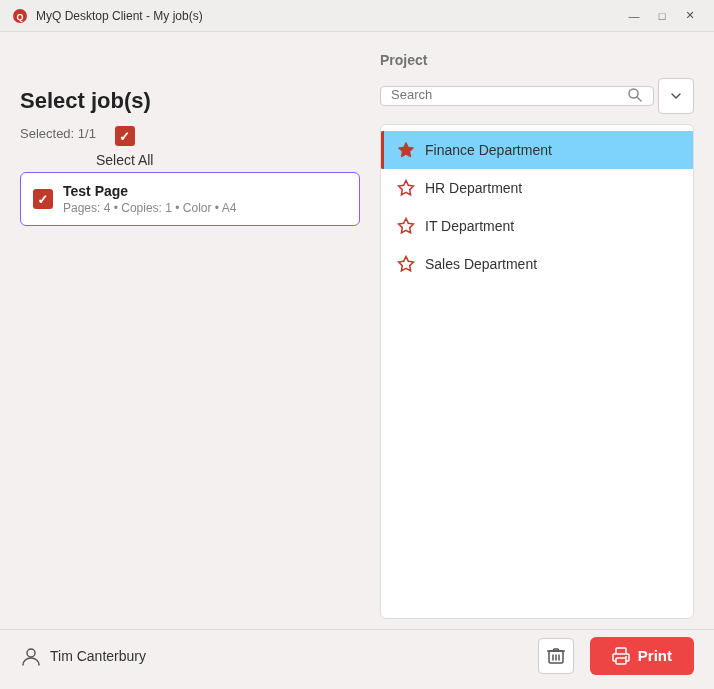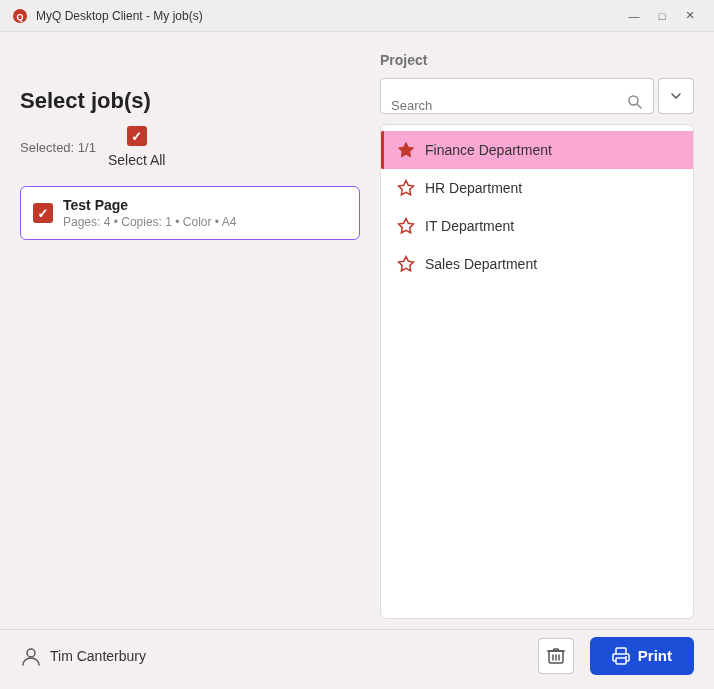--- a/index.html
+++ b/index.html
@@ -71,23 +71,22 @@
     .page-title {
       font-size: 22px;
       font-weight: 600;
       color: #222;
       margin-bottom: 12px;
       margin-top: 36px;
     }
 
     .selection-header {
       display: flex;
-      align-items: center;
-      margin-bottom: 18px;
-      gap: 12px;
+      align-items: flex-start;
+      margin-bottom: 4px;
     }
 
     .selected-count {
       font-size: 13px;
       color: #666;
     }
 
     .select-all-btn {
       display: flex;
       align-items: center;
@@ -167,26 +166,26 @@
     .search-bar {
       display: flex;
       align-items: center;
       margin-bottom: 10px;
       gap: 4px;
     }
 
     .search-input-wrapper {
       flex: 1;
       display: flex;
-      align-items: flex-end;
+      align-items: flex-start;
       background: #fff;
       border: 1px solid #ccc;
       border-radius: 4px;
       padding: 0 10px;
-      height: 36px;
+      height: 20px;
     }
 
     .search-input {
       border: none;
       outline: none;
       font-size: 13px;
       color: #999;
       flex: 1;
       background: transparent;
     }
@@ -227,21 +226,21 @@
       align-items: center;
       padding: 10px 16px;
       cursor: pointer;
       font-size: 14px;
       color: #333;
       position: relative;
       gap: 10px;
     }
 
     .project-item.selected {
-      background: #f9a8d4;
+      background: #7dd3fc;
     }
 
     .project-item.selected::before {
       content: '';
       position: absolute;
       left: 0;
       top: 0;
       bottom: 0;
       width: 3px;
       background: #c0392b;
@@ -301,21 +300,21 @@
       border-radius: 4px;
       display: flex;
       align-items: center;
       justify-content: center;
       cursor: pointer;
       color: #555;
       font-size: 16px;
     }
 
     .print-btn {
-      background: #1d4ed8;
+      background: #ef4444;
       color: white;
       border: none;
       border-radius: 6px;
       padding: 10px 22px;
       font-size: 15px;
       font-weight: 600;
       cursor: pointer;
       display: flex;
       align-items: center;
       gap: 8px;

